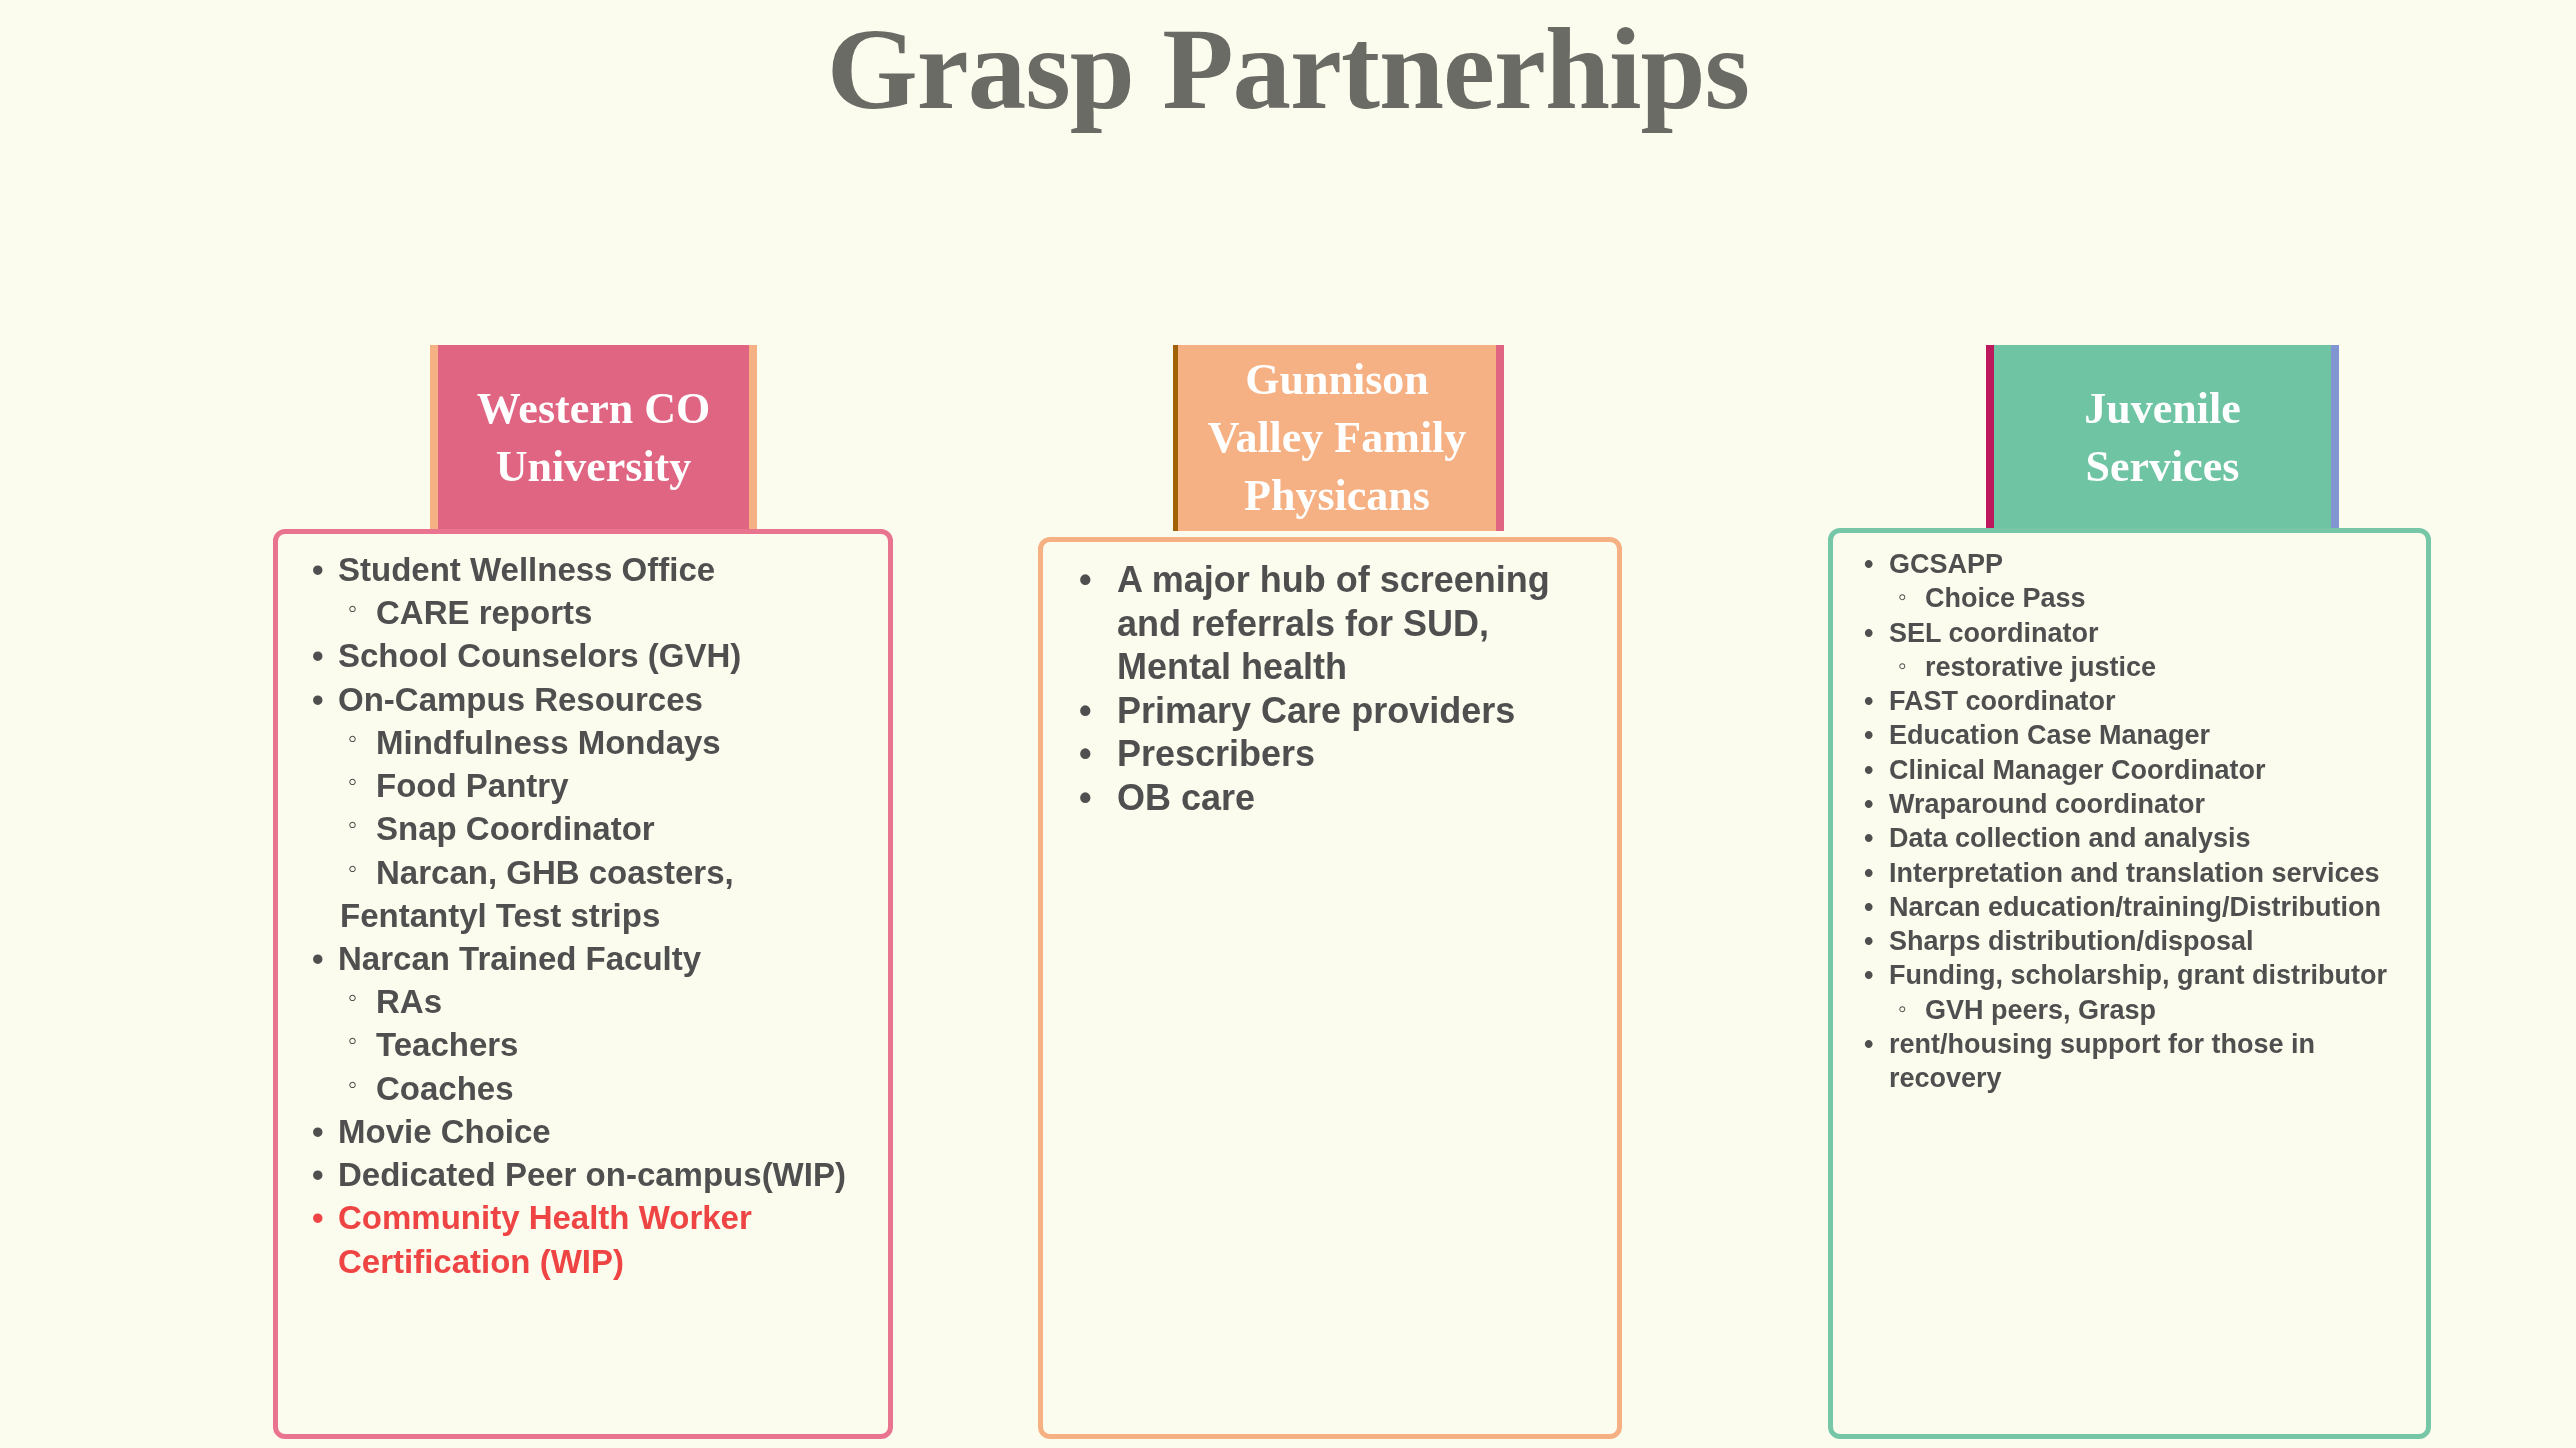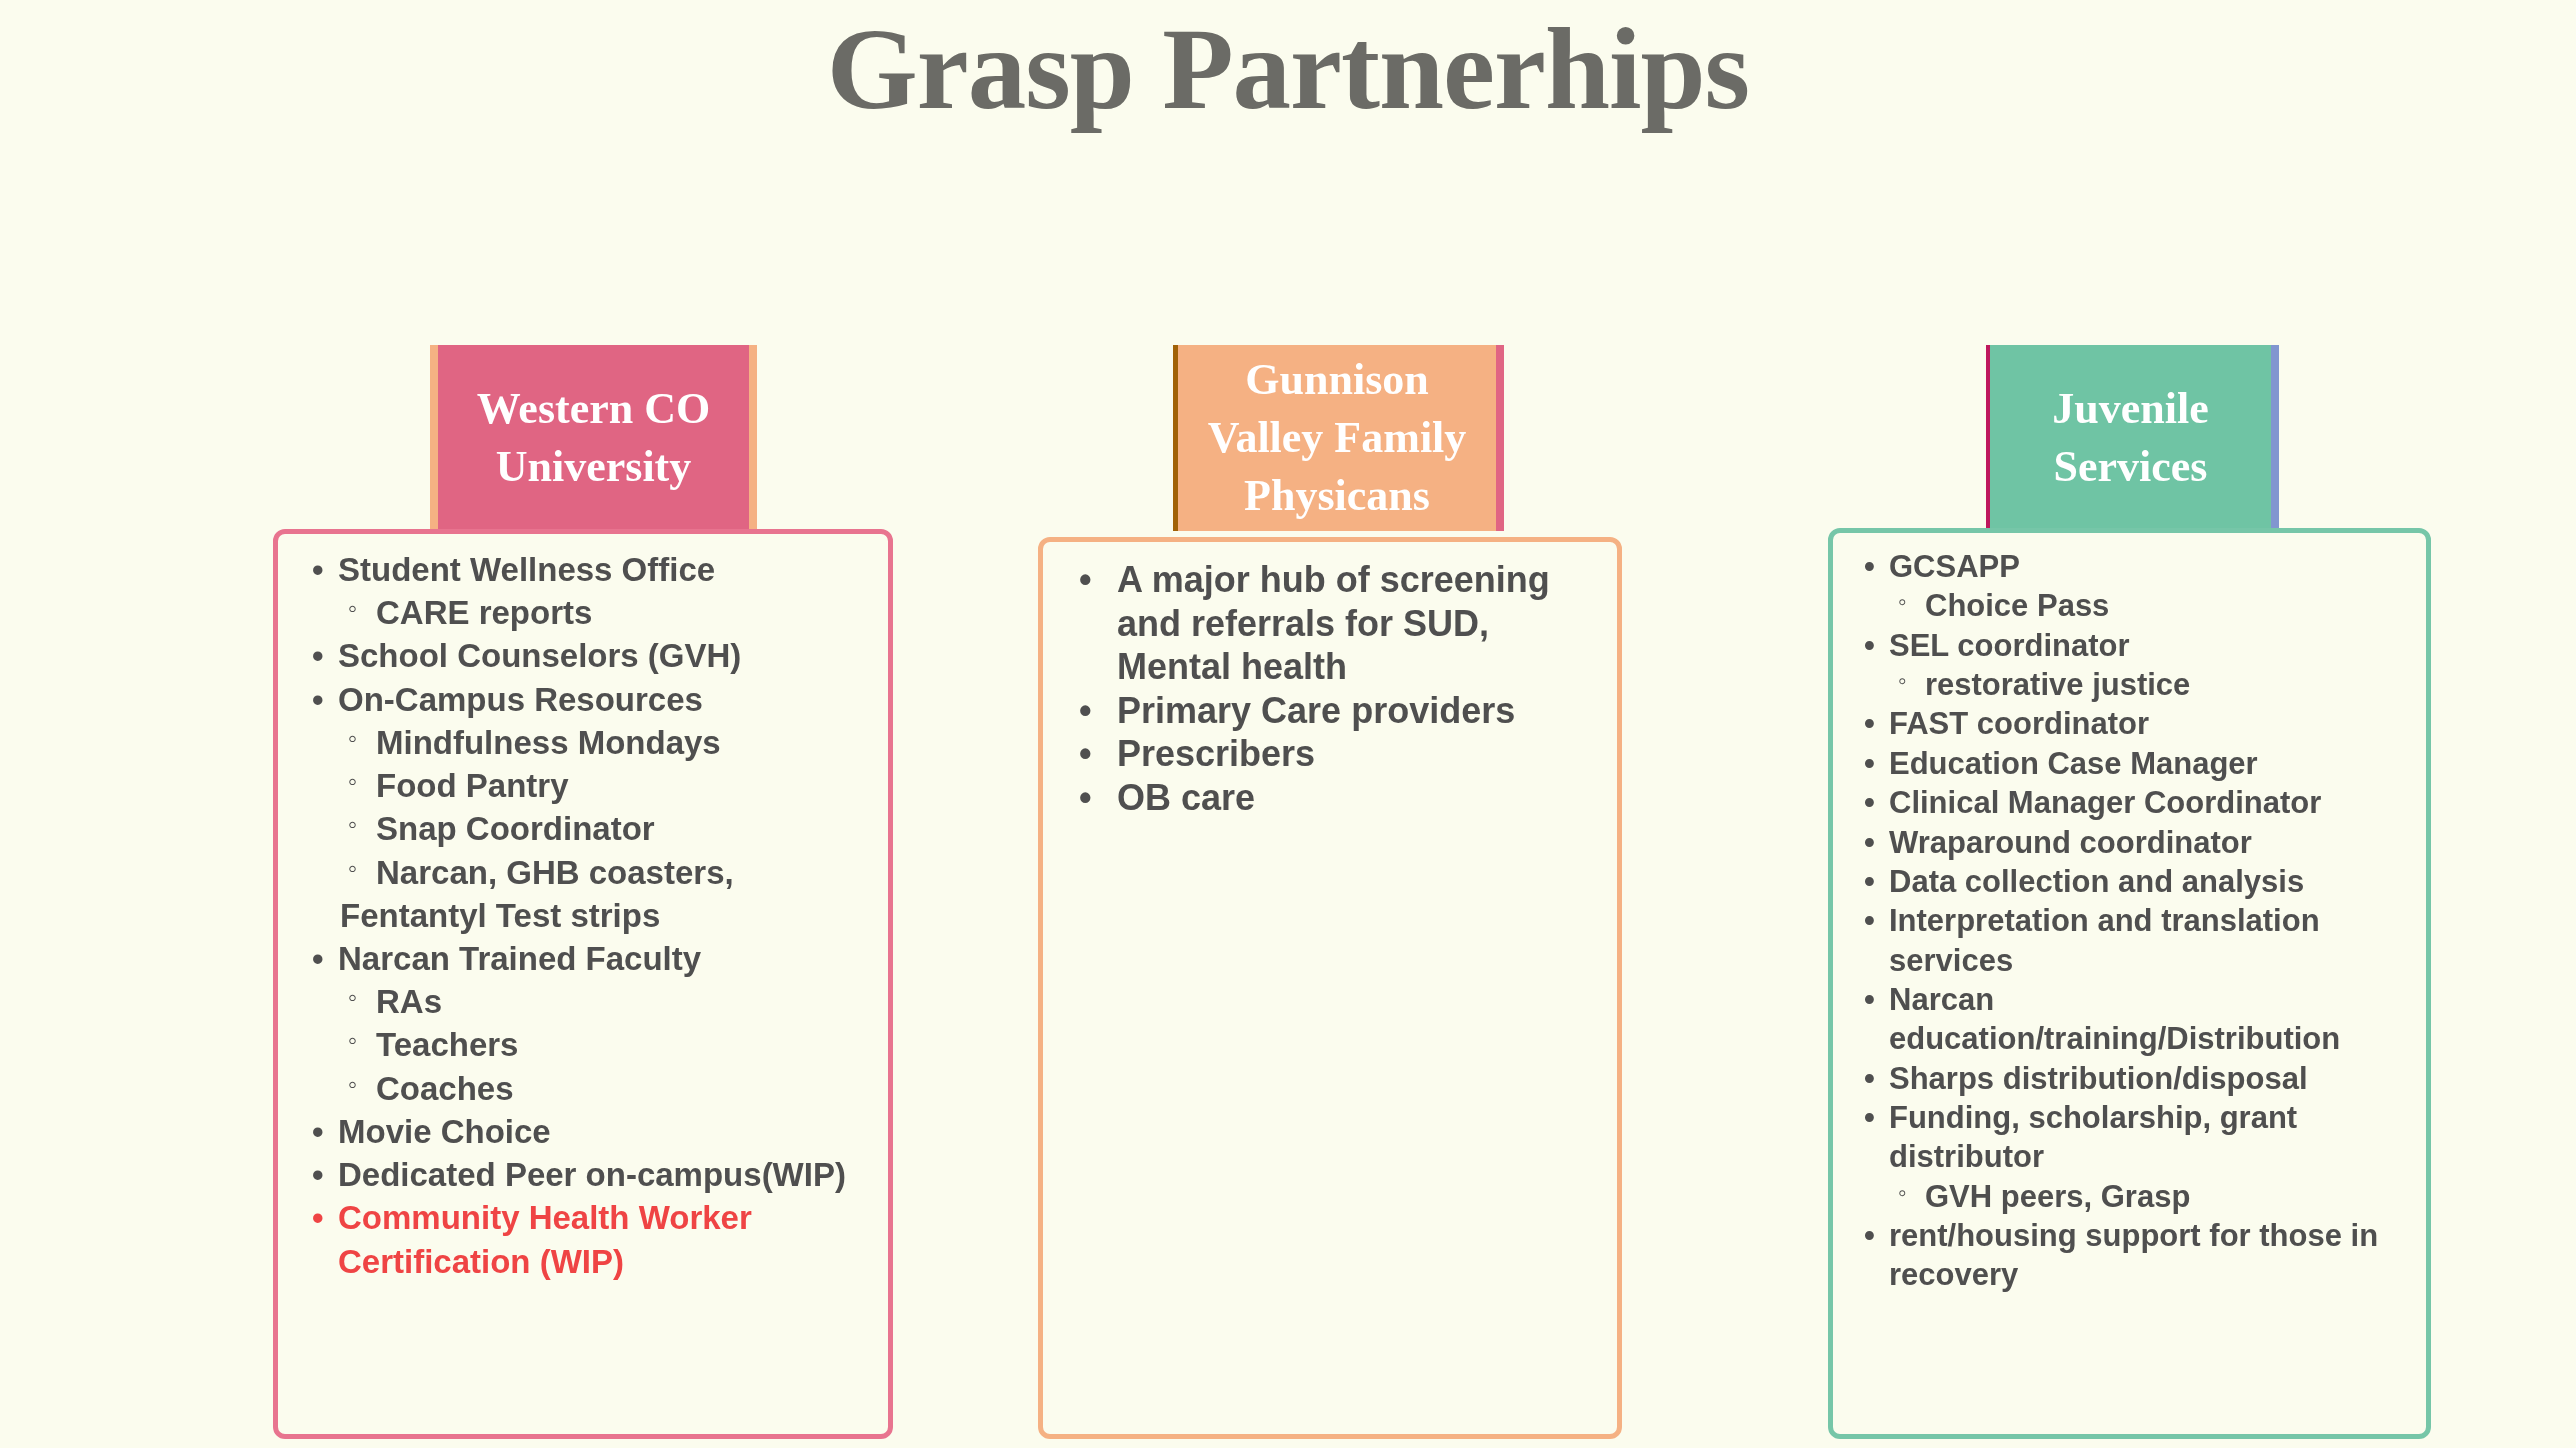--- a/index.html
+++ b/index.html
@@ -67,23 +67,23 @@
   }
   .plaque-2 {
     left: 1173px; top: 345px; width: 331px; height: 186px;
     background: #F5B183;
     border-left: 5px solid #a16207;
     border-right: 8px solid #E06583;
     font-size: 44px;
     line-height: 1.32;
   }
   .plaque-3 {
-    left: 1986px; top: 345px; width: 293px; height: 186px;
+    left: 1986px; top: 345px; width: 353px; height: 186px;
     background: #6FC4A4;
-    border-left: 4px solid #be185d;
+    border-left: 8px solid #be185d;
     border-right: 8px solid #8196D0;
     font-size: 44px;
     line-height: 1.32;
   }
 
   
   .box {
     position: absolute;
     background: #FBFCEE;
     border-radius: 12px;
@@ -159,21 +159,21 @@
     font-size: 36px;
     line-height: 1.21;
   }
   .list-2 > li > .txt { padding-left: 50px; }
   .list-2 > li > .txt::before { left: 12px; }
 
   
   .list-3 {
     position: absolute;
     left: 22px; top: 14px; right: 8px;
-    font-size: 31px;
+    font-size: 27px;
     line-height: 1.27;
   }
   .list-3 > li > .txt { padding-left: 34px; }
   .list-3 > li > .txt::before { left: 9px; }
   .list-3 ul.lvl2 { margin-left: 36px; }
   .list-3 ul.lvl2 > li > .txt { padding-left: 34px; }
   .list-3 ul.lvl2 > li > .txt::before { left: 7px; font-size: 25px; }
 </style>
 </head>
 <body>

